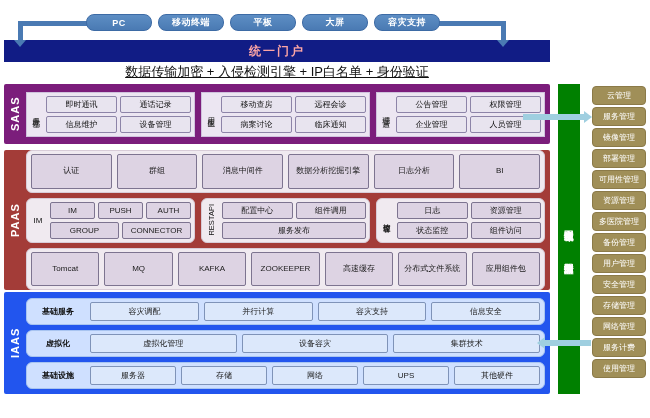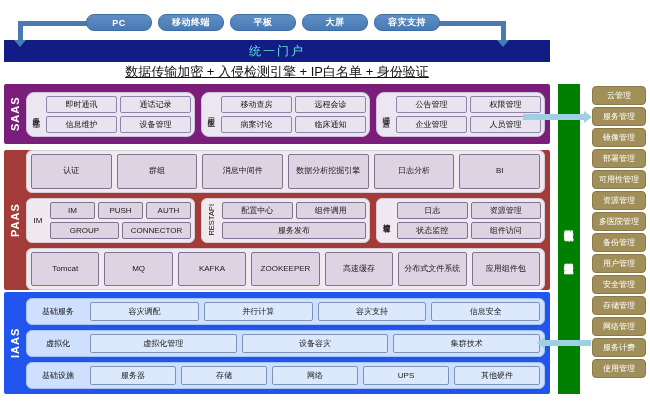--- a/index.html
+++ b/index.html
@@ -48,23 +48,23 @@
     z-index: 2;
   }
   .arrow-dn.l { left: 14px;  top: 40px; }
   .arrow-dn.r { left: 497px; top: 40px; }
 
   
   .portal {
     position: absolute; left: 4px; top: 40px;
     width: 546px; height: 22px;
     background: #111c85;
-    color: #5eead4;
-    display: flex; align-items: center; justify-content: center;
-    font-size: 12px; font-weight: normal; letter-spacing: 2px;
+    color: #fca5a5;
+    display: flex; align-items: center; justify-content: center;
+    font-size: 12px; font-weight: bold; letter-spacing: 2px;
   }
   .portal-sub {
     position: absolute; left: 4px; top: 64px;
     width: 546px; height: 16px;
     display: flex; align-items: center; justify-content: center;
     font-size: 13px; color: #111111; text-decoration: underline;
   }
 
   
   .layer {
@@ -81,21 +81,21 @@
     align-self: stretch;
   }
   .layer-body { flex: 1; padding: 4px 5px 4px 0; }
 
   
   .saas { top: 84px; height: 60px; background: #7b1d7b; }
   .saas .layer-body { display: flex; gap: 6px; }
   .grp {
     background: #ece6f2;
     border: 1px solid #cfc2dd;
-    border-radius: 8px;
+    border-radius: 0;
     padding: 3px;
     display: flex; align-items: center; gap: 4px;
     flex: 1;
   }
   .grp-tag {
     writing-mode: vertical-rl; text-orientation: upright;
     font-size: 7.5px; line-height: 1; color: #2b2b2b;
     width: 12px; flex: 0 0 12px;
     display: flex; align-items: center; justify-content: center;
     letter-spacing: -1px;
@@ -176,20 +176,21 @@
   .irow {
     background: #cfe0ff;
     border: 1px solid #a8c4f0;
     border-radius: 6px;
     padding: 3px 4px;
     display: flex; gap: 5px; align-items: center;
   }
   .irow-tag {
     font-size: 8px; color: #111; width: 54px; flex: 0 0 54px;
     text-align: center;
+    font-weight: bold;
   }
   .icell {
     background: #dce8fb;
     border: 1px solid #7f93b8;
     border-radius: 2px;
     height: 19px;
     display: flex; align-items: center; justify-content: center;
     font-size: 8px; flex: 1; min-width: 0; padding: 0 2px;
   }
 

